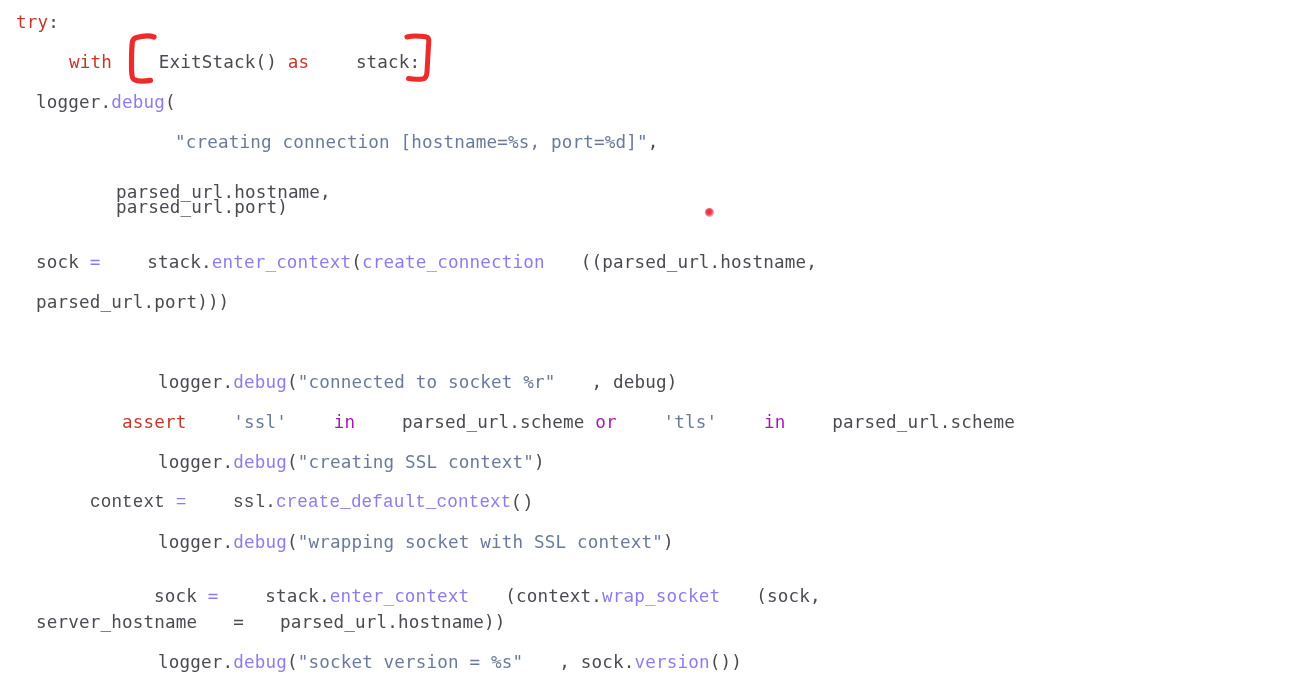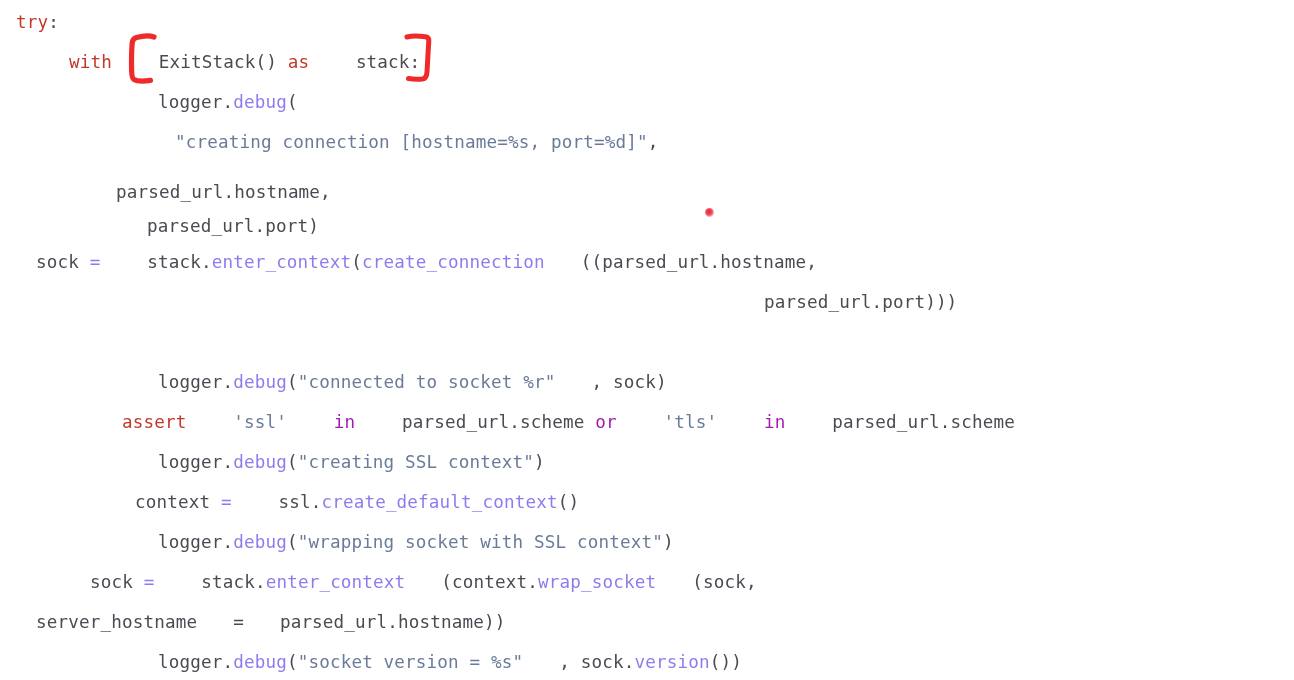--- a/index.html
+++ b/index.html
@@ -59,33 +59,33 @@
   }
 </style>
 </head>
 <body>
 
 <div id="code-canvas">
 
   <div id="code-lines">
       <div class="code-line" style="top: 2px; padding-left: 16px;"><span class="tok t-kw">try</span><span class="tok t-punct">:</span></div>
       <div class="code-line" style="top: 42px; padding-left: 69px;"><span class="tok t-kw">with </span><span class="tok t-plain">ExitStack() </span><span class="tok t-kw">as </span><span class="tok t-plain">stack:</span></div>
-      <div class="code-line" style="top: 82px; padding-left: 122px;"><span class="tok t-plain">logger.</span><span class="tok t-fn">debug</span><span class="tok t-punct">(</span></div>
+      <div class="code-line" style="top: 82px; "><span class="tok t-plain">logger.</span><span class="tok t-fn">debug</span><span class="tok t-punct">(</span></div>
       <div class="code-line" style="top: 122px; padding-left: 175px;"><span class="tok t-str">"creating connection [hostname=%s, port=%d]"</span><span class="tok t-punct">,</span></div>
       <div class="code-line" style="top: 172px; padding-left: 80px;"><span class="tok t-plain">parsed_url.hostname,</span></div>
-      <div class="code-line" style="top: 206px; padding-left: 111px;"><span class="tok t-plain">parsed_url.port)</span></div>
+      <div class="code-line" style="top: 187px; padding-left: 80px;"><span class="tok t-plain">parsed_url.port)</span></div>
       <div class="code-line" style="top: 242px; "><span class="tok t-plain">sock </span><span class="tok t-op">=</span><span class="tok t-plain"> stack.</span><span class="tok t-fn">enter_context</span><span class="tok t-punct">(</span><span class="tok t-fn">create_connection</span><span class="tok t-plain">((parsed_url.hostname,</span></div>
-      <div class="code-line" style="top: 282px; padding-left: 728px;"><span class="tok t-plain">parsed_url.port)))</span></div>
+      <div class="code-line" style="top: 282px; "><span class="tok t-plain">parsed_url.port)))</span></div>
       <div class="code-line" style="top: 322px; padding-left: 122px;"><span class="tok t-plain"></span></div>
-      <div class="code-line" style="top: 362px; padding-left: 122px;"><span class="tok t-plain">logger.</span><span class="tok t-fn">debug</span><span class="tok t-punct">(</span><span class="tok t-str">"connected to socket %r"</span><span class="tok t-plain">, sock)</span></div>
+      <div class="code-line" style="top: 362px; padding-left: 122px;"><span class="tok t-plain">logger.</span><span class="tok t-fn">debug</span><span class="tok t-punct">(</span><span class="tok t-str">"connected to socket %r"</span><span class="tok t-plain">, debug)</span></div>
       <div class="code-line" style="top: 402px; padding-left: 122px;"><span class="tok t-kw">assert</span><span class="tok t-plain"> </span><span class="tok t-str">'ssl'</span><span class="tok t-plain"> </span><span class="tok t-kwop">in</span><span class="tok t-plain"> parsed_url.scheme </span><span class="tok t-kwop">or</span><span class="tok t-plain"> </span><span class="tok t-str">'tls'</span><span class="tok t-plain"> </span><span class="tok t-kwop">in</span><span class="tok t-plain"> parsed_url.scheme</span></div>
       <div class="code-line" style="top: 442px; padding-left: 122px;"><span class="tok t-plain">logger.</span><span class="tok t-fn">debug</span><span class="tok t-punct">(</span><span class="tok t-str">"creating SSL context"</span><span class="tok t-punct">)</span></div>
-      <div class="code-line" style="top: 482px; padding-left: 99px;"><span class="tok t-plain">context </span><span class="tok t-op">=</span><span class="tok t-plain"> ssl.</span><span class="tok t-fn">create_default_context</span><span class="tok t-punct">()</span></div>
+      <div class="code-line" style="top: 482px; padding-left: 54px; font-family: Liberation Mono, monospace;"><span class="tok t-plain">context </span><span class="tok t-op">=</span><span class="tok t-plain"> ssl.</span><span class="tok t-fn">create_default_context</span><span class="tok t-punct">()</span></div>
       <div class="code-line" style="top: 522px; padding-left: 122px;"><span class="tok t-plain">logger.</span><span class="tok t-fn">debug</span><span class="tok t-punct">(</span><span class="tok t-str">"wrapping socket with SSL context"</span><span class="tok t-punct">)</span></div>
-      <div class="code-line" style="top: 562px; padding-left: 54px;"><span class="tok t-plain">sock </span><span class="tok t-op">=</span><span class="tok t-plain"> stack.</span><span class="tok t-fn">enter_context</span><span class="tok t-plain">(context.</span><span class="tok t-fn">wrap_socket</span><span class="tok t-plain">(sock,</span></div>
+      <div class="code-line" style="top: 576px; padding-left: 118px;"><span class="tok t-plain">sock </span><span class="tok t-op">=</span><span class="tok t-plain"> stack.</span><span class="tok t-fn">enter_context</span><span class="tok t-plain">(context.</span><span class="tok t-fn">wrap_socket</span><span class="tok t-plain">(sock,</span></div>
       <div class="code-line" style="top: 602px; "><span class="tok t-plain">server_hostname</span><span class="tok t-plain">=</span><span class="tok t-plain">parsed_url.hostname))</span></div>
       <div class="code-line" style="top: 642px; padding-left: 122px;"><span class="tok t-plain">logger.</span><span class="tok t-fn">debug</span><span class="tok t-punct">(</span><span class="tok t-str">"socket version = %s"</span><span class="tok t-plain">, sock.</span><span class="tok t-fn">version</span><span class="tok t-punct">())</span></div>
     </div>
 
   <div class="annot" id="annot-left" style="left: 124px; top: 32px;">
     <svg width="40" height="56" viewBox="0 0 40 56" fill="none">
       <path d="M30 5 C26 3.5, 18 4, 12.5 5.5 C9.5 6.3, 8.5 8, 8.2 11 C7.6 18, 7.4 29, 7.6 38.5 C7.7 43, 8.2 46.5, 10 47.6 C13.5 49.6, 21 49.2, 26.5 48.4" stroke="#ee2a2a" stroke-width="5.2" stroke-linecap="round" stroke-linejoin="round"></path>
     </svg>
   </div>
 

